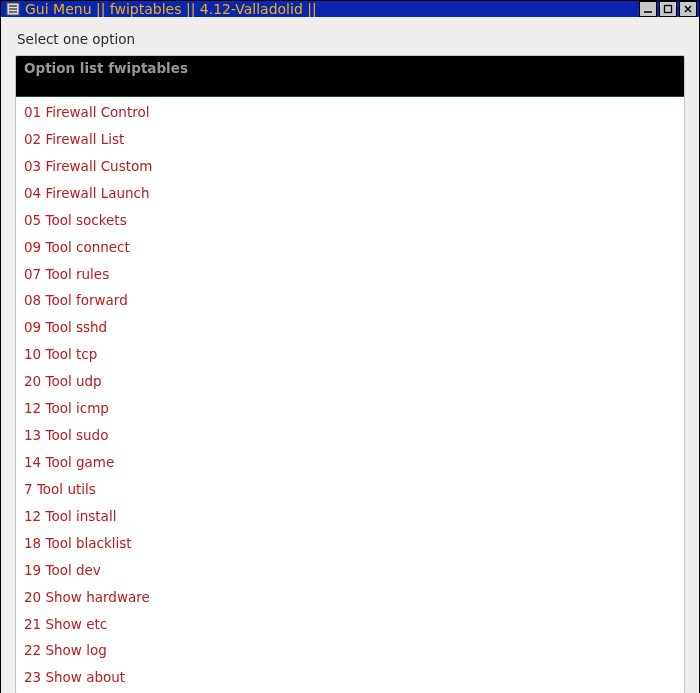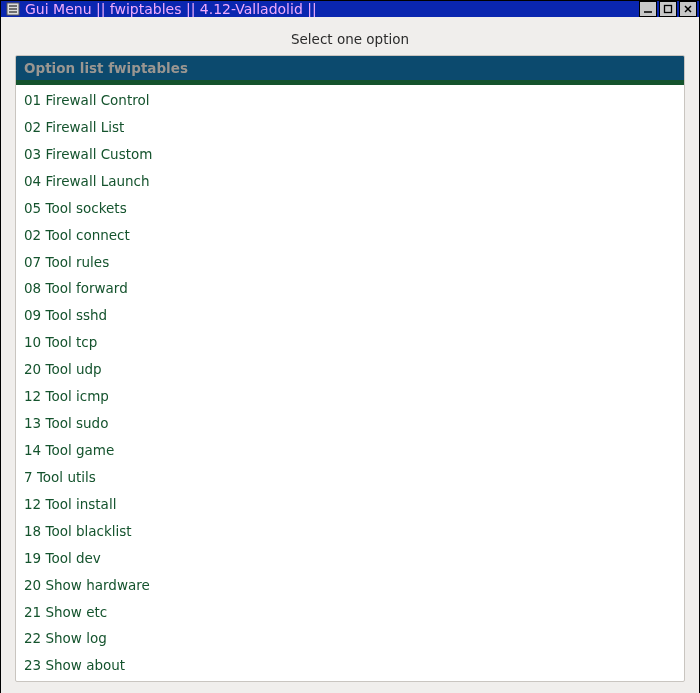--- a/index.html
+++ b/index.html
@@ -13,21 +13,21 @@
   .window {
     width: 700px; height: 693px;
     border: 1px solid #000;
     display: flex; flex-direction: column;
     background: #f0eeec;
   }
   
   .titlebar {
     height: 22px;
     background: #0a26b0;
-    color: #f0abfc;
+    color: #eab308;
     display: flex;
     align-items: center;
     padding: 0 2px 0 4px;
     font-size: 14px;
     user-select: none;
   }
   .titlebar .app-icon {
     width: 16px; height: 16px;
     margin-right: 4px;
     display: flex; align-items: center; justify-content: center;
@@ -60,47 +60,46 @@
   .client {
     flex: 1;
     display: flex; flex-direction: column;
     padding: 12px 14px 12px 14px;
     background: #f0eeec;
   }
   .prompt {
     font-size: 13.5px;
     color: #2b2b2b;
     margin: 2px 2px 8px 2px;
-    text-align: center;
   }
   .list-frame {
     flex: 1;
     background: #ffffff;
     border: 1px solid #c9c5c0;
     border-radius: 2px;
     display: flex; flex-direction: column;
     overflow: hidden;
   }
   .list-header {
-    padding: 4px 8px 4px 8px;
+    padding: 4px 8px 20px 8px;
     font-size: 13.5px;
     font-weight: bold;
     color: #9a9691;
-    border-bottom: 5px solid #14532d;
-    background: #0c4a6e;
+    border-bottom: 1px solid #14532d;
+    background: #000000;
   }
   .list-body {
     flex: 1;
     overflow: auto;
     padding: 2px 0;
   }
   .list-item {
     padding: 3px 22px 3px 8px;
     font-size: 13.5px;
-    color: #14532d;
+    color: #b91c1c;
     cursor: pointer;
     white-space: nowrap;
     line-height: 1.55;
   }
 </style>
 </head>
 <body>
 
 <div class="window">
 
@@ -138,21 +137,21 @@
     <div class="prompt">Select one option</div>
 
     <div class="list-frame">
       <div class="list-header">Option list fwiptables</div>
       <div class="list-body" id="list-body">
           <div class="list-item">01 Firewall Control</div>
           <div class="list-item">02 Firewall List</div>
           <div class="list-item">03 Firewall Custom</div>
           <div class="list-item">04 Firewall Launch</div>
           <div class="list-item">05 Tool sockets</div>
-          <div class="list-item">02 Tool connect</div>
+          <div class="list-item">09 Tool connect</div>
           <div class="list-item">07 Tool rules</div>
           <div class="list-item">08 Tool forward</div>
           <div class="list-item">09 Tool sshd</div>
           <div class="list-item">10 Tool tcp</div>
           <div class="list-item">20 Tool udp</div>
           <div class="list-item">12 Tool icmp</div>
           <div class="list-item">13 Tool sudo</div>
           <div class="list-item">14 Tool game</div>
           <div class="list-item">7 Tool utils</div>
           <div class="list-item">12 Tool install</div>

